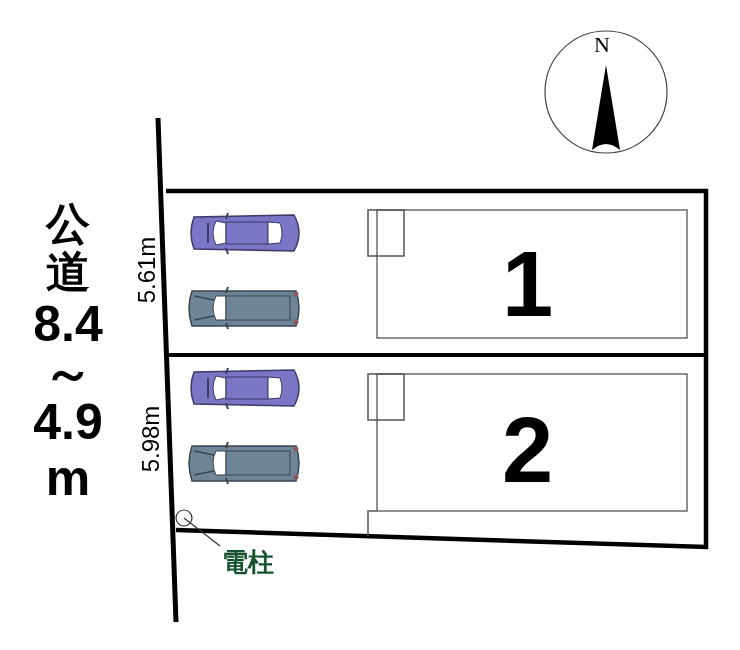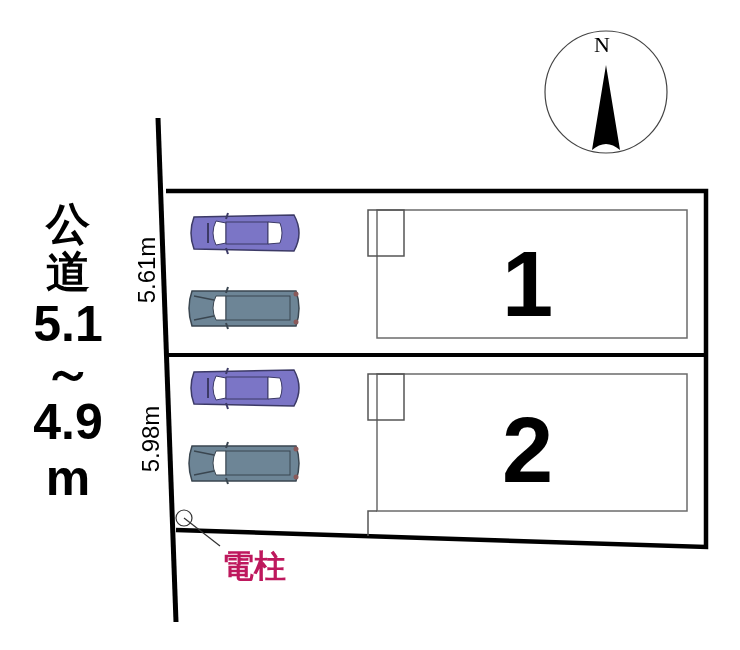--- a/index.html
+++ b/index.html
@@ -3,21 +3,21 @@
 <meta charset="utf-8">
 <style>
   html, body { margin: 0; padding: 0; background: #ffffff; }
   body { width: 740px; height: 650px; position: relative; overflow: hidden; font-family: "Liberation Sans", sans-serif; }
   svg.plan { position: absolute; left: 0; top: 0; }
   .road-label { position: absolute; left: 18px; width: 100px; text-align: center; font-weight: bold; color: #000; font-family: "DejaVu Sans", sans-serif; }
   .road-kanji { font-size: 44px; line-height: 48px; }
   .road-num { font-size: 50px; line-height: 56px; font-family: "Liberation Sans", sans-serif; }
   .dim { position: absolute; font-size: 24px; color: #000; font-family: "Liberation Sans", sans-serif; transform: rotate(-90deg); transform-origin: center center; white-space: nowrap; width: 110px; text-align: center; height: 28px; line-height: 28px; }
   .lot-num { position: absolute; font-weight: bold; font-size: 92px; color: #000; font-family: "Liberation Sans", sans-serif; line-height: 1; }
-  .pole-label { position: absolute; left: 222px; top: 545px; font-size: 32px; font-weight: bold; color: #be185d; font-family: "DejaVu Sans", sans-serif; }
+  .pole-label { position: absolute; left: 222px; top: 545px; font-size: 26px; font-weight: bold; color: #14532d; font-family: "DejaVu Sans", sans-serif; }
   .north-label { position: absolute; left: 594px; top: 32px; font-size: 22px; font-family: "Liberation Serif", serif; color: #000; }
 </style>
 </head>
 <body>
 
 <svg class="plan" width="740" height="650" viewBox="0 0 740 650">
 
   <line x1="158" y1="118" x2="176" y2="622" stroke="#000" stroke-width="5"></line>
 
   <polyline points="166,191 706,191 706,547 176,530" fill="none" stroke="#000" stroke-width="4.5"></polyline>
@@ -73,21 +73,21 @@
     <circle cx="606" cy="92" r="61" fill="#fff" stroke="#444" stroke-width="1.2"></circle>
     <path d="M606,65 L592,150 Q606,138 620,150 Z" fill="#000"></path>
   </g>
 </svg>
 
 <div class="north-label">N</div>
 
 <div class="road-label" style="top:200px;">
   <div class="road-kanji">公</div>
   <div class="road-kanji">道</div>
-  <div class="road-num">5.1</div>
+  <div class="road-num">8.4</div>
   <div class="road-num" style="line-height:42px;">～</div>
   <div class="road-num">4.9</div>
   <div class="road-num">m</div>
 </div>
 
 <div class="dim" style="left:92px; top:256px;">5.61m</div>
 <div class="dim" style="left:96px; top:425px;">5.98m</div>
 
 <div class="lot-num" style="left:502px; top:238px;">1</div>
 <div class="lot-num" style="left:502px; top:404px;">2</div>

